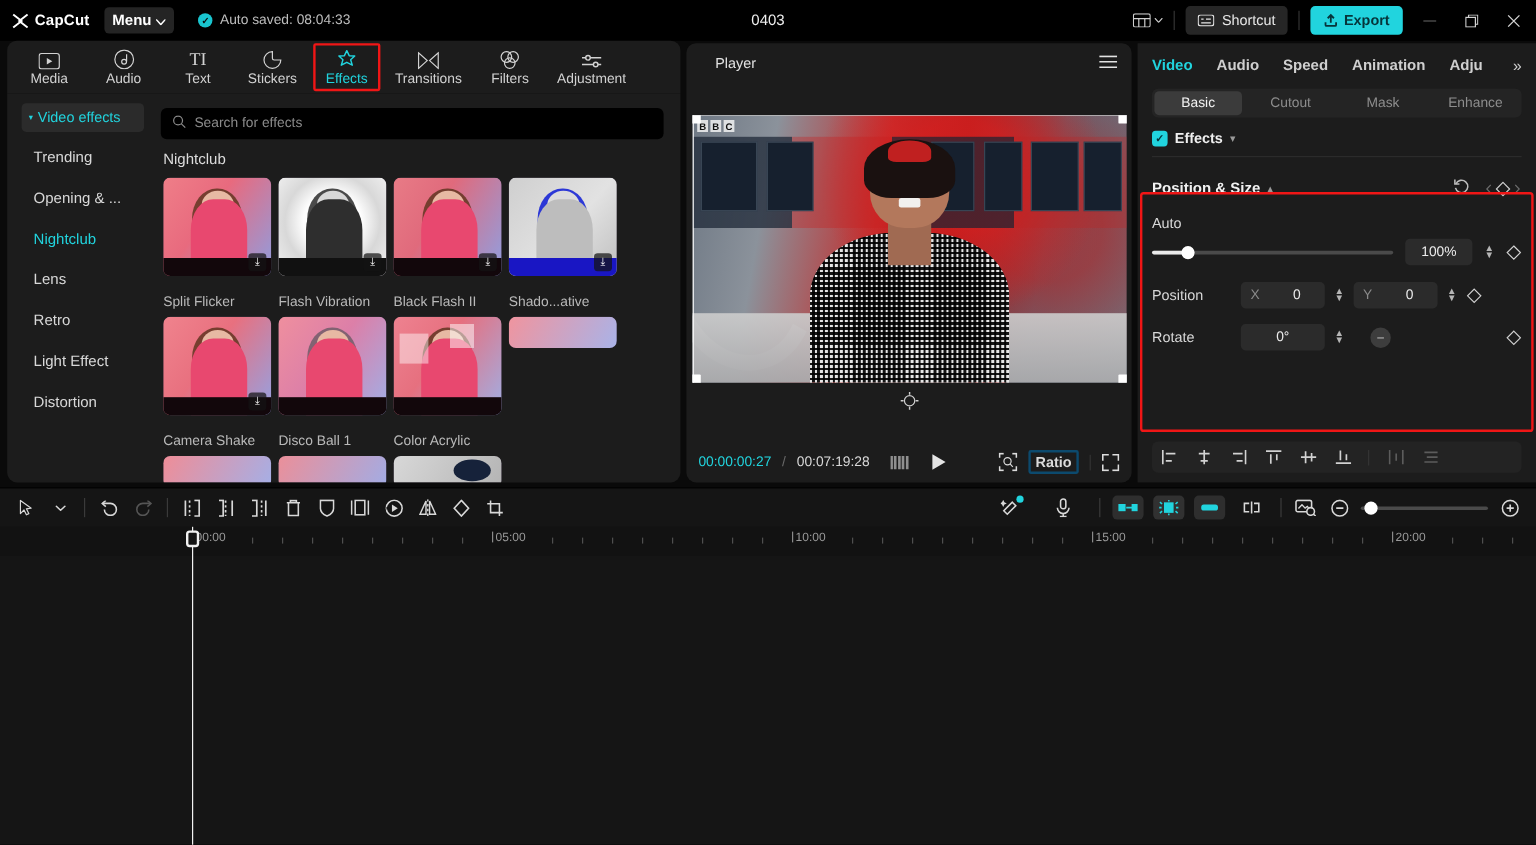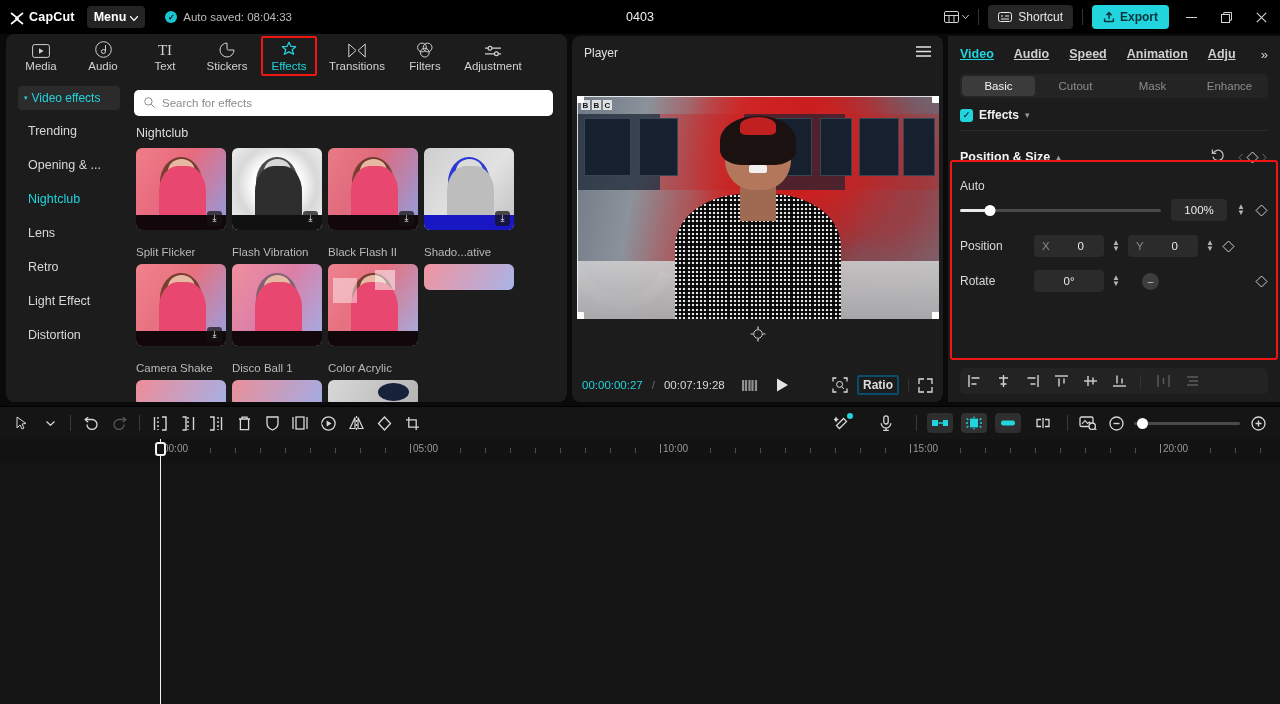--- a/index.html
+++ b/index.html
@@ -80,21 +80,21 @@
     display: flex; align-items: center; gap: 4px; padding-left: 6px;
     font-size: 12px; color: #21d4de; cursor: pointer;
   }
   .cat {
     height: 34px; display: flex; align-items: center; padding-left: 22px;
     font-size: 12.5px; color: #d8d8d8; cursor: pointer;
   }
   .cat.active { color: #21d4de; }
   .gridarea { flex: 1; display: flex; flex-direction: column; padding: 0 8px 0 4px; }
   .searchbar {
-    margin: 12px 6px 10px 2px; height: 26px; background: #ffffff; border-radius: 5px;
+    margin: 12px 6px 10px 2px; height: 26px; background: #000000; border-radius: 5px;
     display: flex; align-items: center; gap: 7px; padding-left: 10px; text-align: center;
   }
   .searchbar .sph { font-size: 11.5px; color: #8b8b8b; }
   .sectitle { font-size: 12.5px; color: #dcdcdc; margin: 0 0 8px 4px; }
   .grid {
     display: grid; grid-template-columns: repeat(4, 90px); gap: 6px 6px;
     margin-left: 4px; overflow: hidden; align-content: start;
   }
   .cell { width: 90px; cursor: pointer; }
   .thumb {
@@ -127,21 +127,21 @@
   }
   .art .strip { position: absolute; left: 0; right: 0; bottom: 0; height: 18%; background: #12070b; }
 
   
   .player {
     position: absolute; top: 36px; left: 572px; width: 371px; height: 366px;
     background: #1c1c1c; border-radius: 8px; overflow: hidden;
   }
   .player-head {
     height: 34px; display: flex; align-items: center; justify-content: space-between;
-    padding: 12px 12px; font-size: 12px; color: #e2e2e2;
+    padding: 12px 12px; font-size: 12px; color: #e2e2e2; margin-left: 12px;
   }
   .stage {
     position: absolute; left: 5px; top: 60px; width: 362px; height: 223px;
     background: #000; overflow: hidden;
   }
   .news { position: absolute; inset: 0; }
   .news .bg {
     position: absolute; inset: 0;
     background:
       radial-gradient(circle at 62% 22%, rgba(220,30,30,.75) 0 16%, transparent 42%),
@@ -228,21 +228,21 @@
     font-size: 12px; color: #dcdcdc; border: 2px solid #0c4a6e; border-radius: 2px;
     padding: 1px 4px; cursor: pointer; font-weight: bold;
   }
 
   
   .rightpanel {
     position: absolute; top: 36px; left: 948px; width: 332px; height: 366px;
     background: #1c1c1c; overflow: hidden;
   }
   .rp-tabs { height: 36px; display: flex; align-items: center; padding: 0 12px; gap: 20px; }
-  .rp-tab { font-size: 12.5px; font-weight: bold; color: #cfcfcf; cursor: pointer; white-space: nowrap; text-decoration: underline; }
+  .rp-tab { font-size: 12.5px; font-weight: bold; color: #cfcfcf; cursor: pointer; white-space: nowrap; }
   .rp-tab.active { color: #21d4de; }
   .rp-more { margin-left: auto; color: #cfcfcf; cursor: pointer; font-size: 13px; }
   .segbar {
     margin: 2px 12px 0 12px; height: 24px; background: #242424; border-radius: 5px;
     display: flex; align-items: center;
   }
   .seg { flex: 1; height: 20px; margin: 2px; border-radius: 4px; display: flex; align-items: center;
          justify-content: center; font-size: 11.5px; color: #8d8d8d; cursor: pointer; }
   .seg.active { background: #3b3b3b; color: #f2f2f2; }
   .effects-row {

